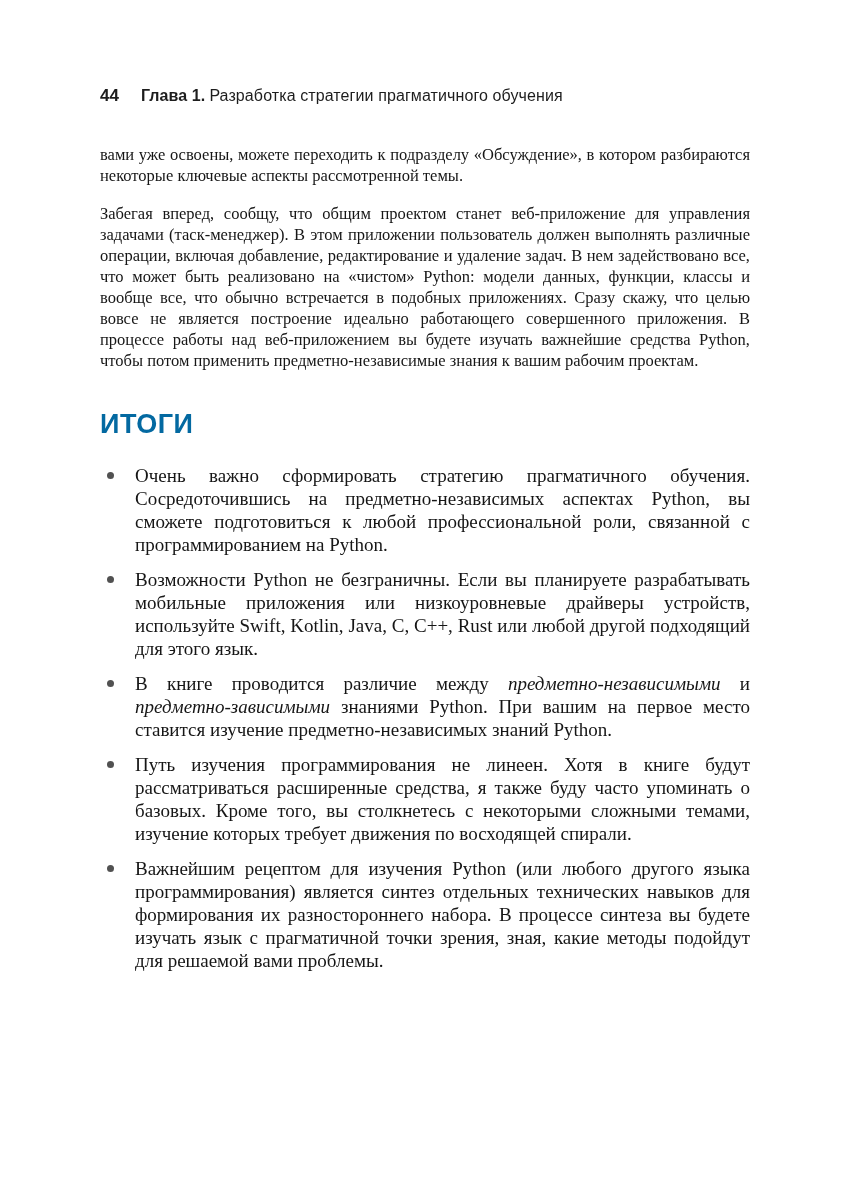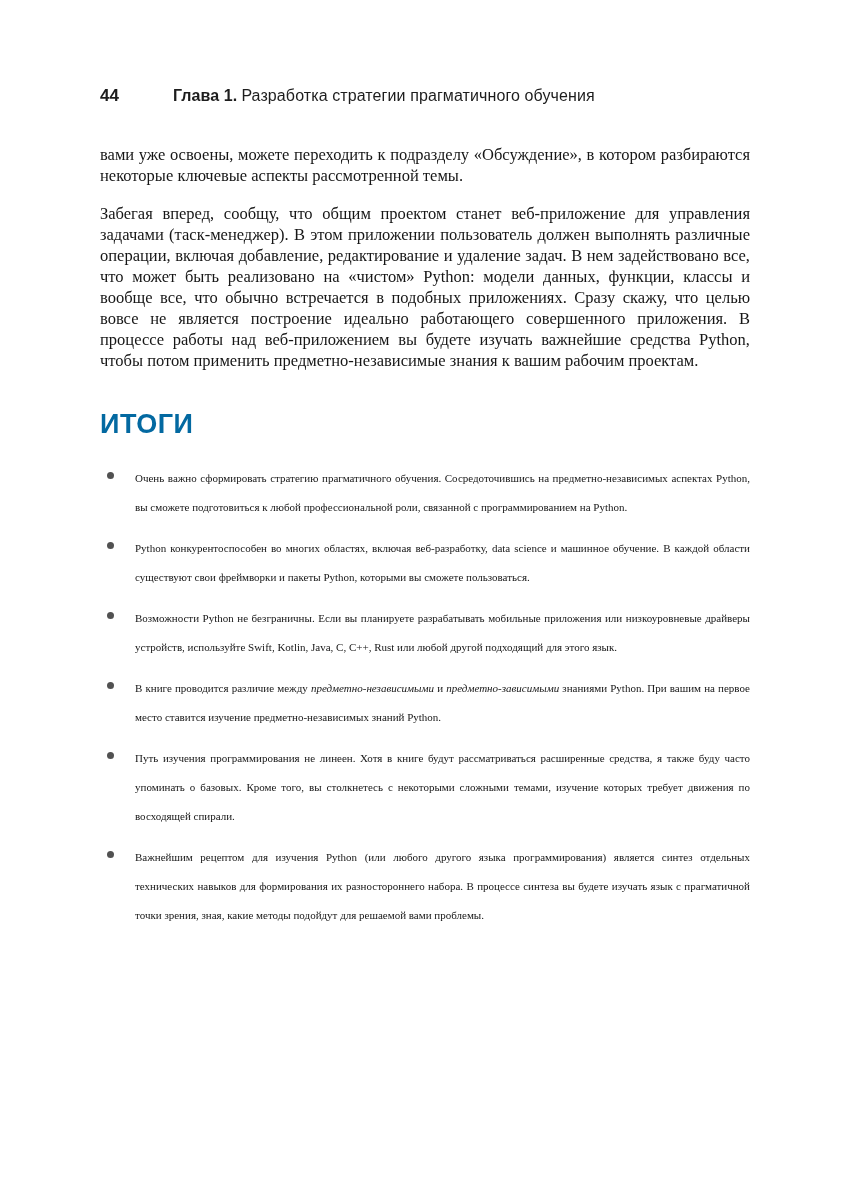--- a/index.html
+++ b/index.html
@@ -18,21 +18,20 @@
     color: #161616;
     overflow: hidden;
   }
   
   .running-head {
     display: flex;
     align-items: baseline;
     font-family: "Liberation Sans", sans-serif;
     color: #1d1d1d;
     margin-bottom: 38px;
-    gap: 32px;
   }
   .folio {
     font-weight: 700;
     font-size: 17px;
     margin-right: 22px;
   }
   .head-text {
     font-size: 16px;
     letter-spacing: 0.1px;
   }
@@ -63,22 +62,22 @@
   }
   .bullet-list {
     list-style: none;
     margin: 0;
     padding: 0;
   }
   .bullet-item {
     position: relative;
     padding-left: 35px;
     margin-bottom: 12px;
-    font-size: 11px;
-    line-height: 29px;
+    font-size: 19px;
+    line-height: 23px;
     text-align: justify;
   }
   .bullet-item:last-child {
     margin-bottom: 0;
   }
   .dot {
     position: absolute;
     left: 7px;
     top: 8px;
     width: 7px;
@@ -109,24 +108,20 @@
 
     <h1 class="section-title">ИТОГИ</h1>
 
     <ul class="bullet-list">
       <li class="bullet-item">
         <span class="dot"></span>
         <span class="item-text"><span>Очень важно сформировать стратегию прагматичного обучения. Сосредоточившись на предметно-независимых аспектах Python, вы сможете подготовиться к любой профессиональной роли, связанной с программированием на Python.</span></span>
       </li>
       <li class="bullet-item">
         <span class="dot"></span>
-        <span class="item-text"><span>Python конкурентоспособен во многих областях, включая веб-разработку, data science и машинное обучение. В каждой области существуют свои фреймворки и пакеты Python, которыми вы сможете пользоваться.</span></span>
-      </li>
-      <li class="bullet-item">
-        <span class="dot"></span>
         <span class="item-text"><span>Возможности Python не безграничны. Если вы планируете разрабатывать мобильные приложения или низкоуровневые драйверы устройств, используйте Swift, Kotlin, Java, C, C++, Rust или любой другой подходящий для этого язык.</span></span>
       </li>
       <li class="bullet-item">
         <span class="dot"></span>
         <span class="item-text"><span>В книге проводится различие между </span><em>предметно-независимыми</em><span> и </span><em>предметно-зависимыми</em><span> знаниями Python. При вашим на первое место ставится изучение предметно-независимых знаний Python.</span></span>
       </li>
       <li class="bullet-item">
         <span class="dot"></span>
         <span class="item-text"><span>Путь изучения программирования не линеен. Хотя в книге будут рассматриваться расширенные средства, я также буду часто упоминать о базовых. Кроме того, вы столкнетесь с некоторыми сложными темами, изучение которых требует движения по восходящей спирали.</span></span>
       </li>

